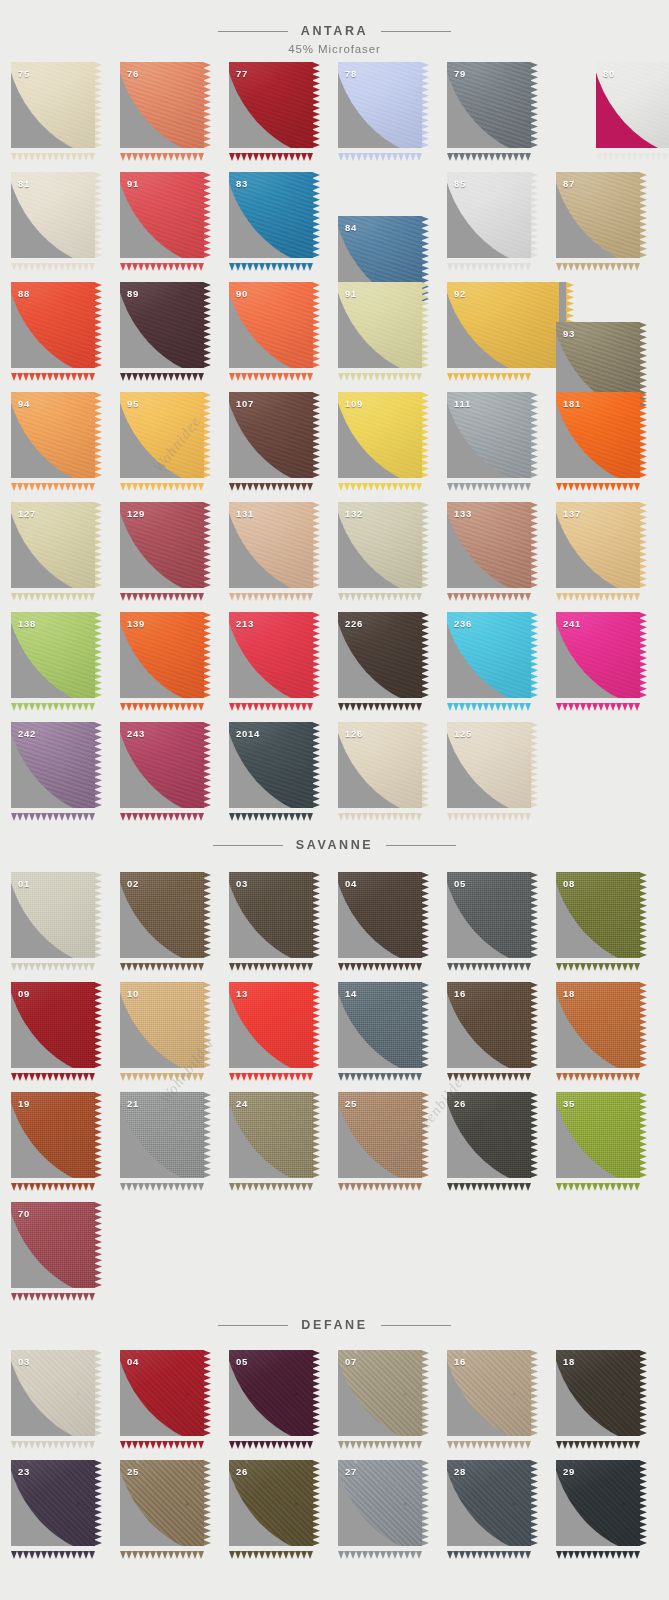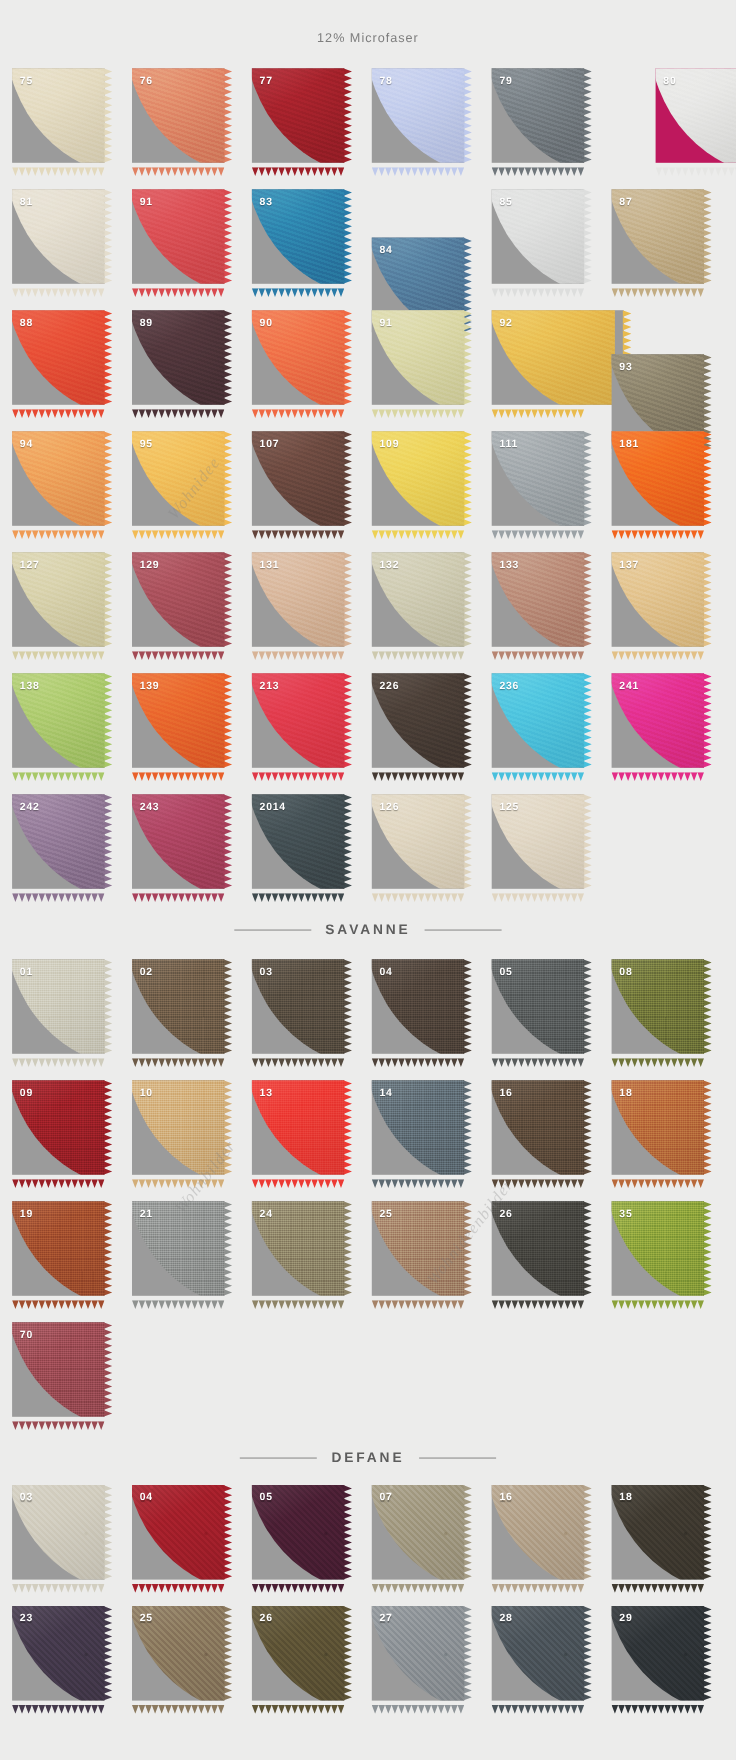--- a/index.html
+++ b/index.html
@@ -172,21 +172,26 @@
     z-index: 9;
     font-style: italic;
   }
 </style>
 </head>
 <body>
 
 <div class="page">
   <div id="root">
       <div class="section-header" style="position: absolute; left: 0px; top: 24px;">
-        <div class="section-sub">12% Microfaser</div>
+        <div class="section-title-row">
+          <div class="rule"></div>
+          <div class="section-title">ANTARA</div>
+          <div class="rule"></div>
+        </div>
+        <div class="section-sub">45% Microfaser</div>
       </div>
       <div class="swatch-grid" style="position: absolute; left: 0px; top: 62px;">
         <div class="swatch-cell">
           <div class="swatch" style="background: rgb(155, 155, 155);">
             <div class="pink-right"><svg viewBox="0 0 8 86" width="8" height="86">
                 <path d="M0,0 L8,3.0714285714285716 L0,6.142857142857143 L8,9.214285714285715 L0,12.285714285714286 L8,15.357142857142858 L0,18.42857142857143 L8,21.500000000000004 L0,24.571428571428573 L8,27.642857142857146 L0,30.714285714285715 L8,33.785714285714285 L0,36.85714285714286 L8,39.92857142857143 L0,43.00000000000001 L8,46.07142857142857 L0,49.142857142857146 L8,52.214285714285715 L0,55.28571428571429 L8,58.35714285714286 L0,61.42857142857144 L8,64.5 L0,67.57142857142857 L8,70.64285714285714 L0,73.71428571428571 L8,76.78571428571429 L0,79.85714285714286 L8,82.92857142857143 L0,86 Z" fill="#e3d9bd"></path>
               </svg></div>
             <div class="pink-bottom"><svg viewBox="0 0 84 8" width="84" height="8">
                 <path d="M0,0 L3,8 L6,0 L9,8 L12,0 L15,8 L18,0 L21,8 L24,0 L27,8 L30,0 L33,8 L36,0 L39,8 L42,0 L45,8 L48,0 L51,8 L54,0 L57,8 L60,0 L63,8 L66,0 L69,8 L72,0 L75,8 L78,0 L81,8 L84,0 Z" fill="#e3d9bd"></path>
               </svg></div>

